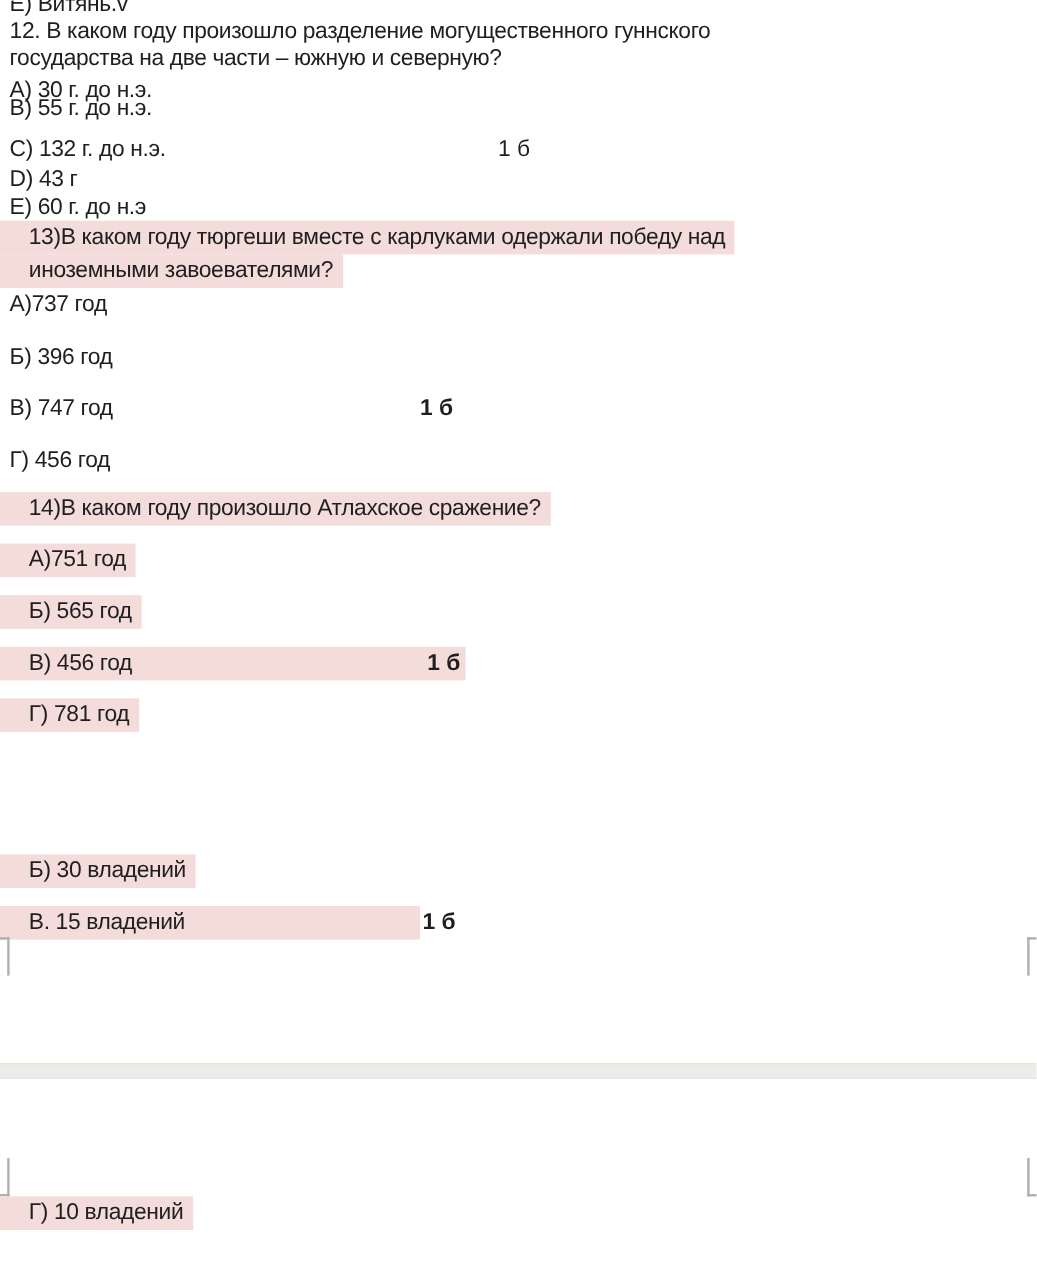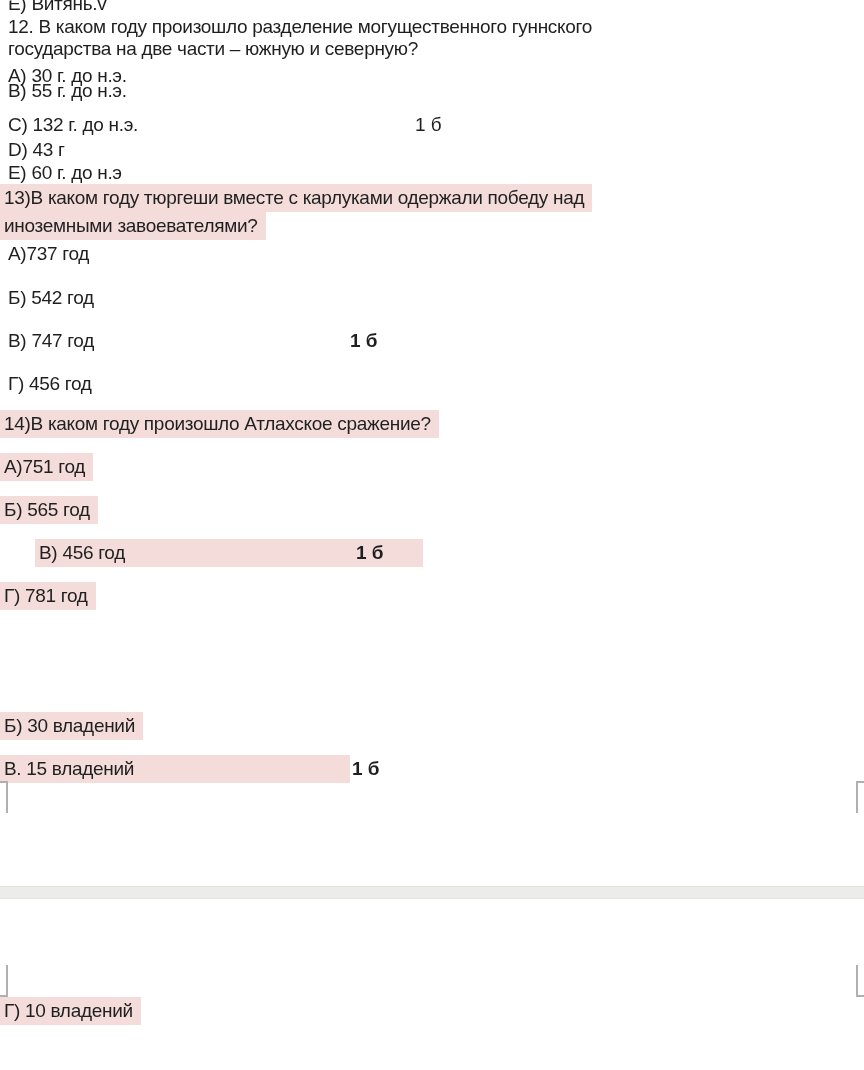--- a/index.html
+++ b/index.html
@@ -4,22 +4,22 @@
 <style>
   html,body{margin:0;padding:0;}
   body{
     width:864px;height:1070px;overflow:hidden;background:#ffffff;
     font-family:"Liberation Sans","DejaVu Sans",sans-serif;color:#1f1f1f;
   }
   .canvas{position:relative;width:864px;height:1070px;overflow:hidden;background:#ffffff;border-radius:14px;}
   .line{position:absolute;left:0;white-space:nowrap;font-size:19px;line-height:21px;letter-spacing:-0.3px;}
   .b{font-weight:normal;}
   .pad{padding-left:8px;}
-  .bar{display:inline-block;background:#f3dcda;padding:3px 8px 4px 4px;box-sizing:border-box;}
-  .w388{min-width:388px;margin-left:35px;}
+  .bar{display:inline-block;background:#f3dcda;padding:3px 8px 4px 24px;box-sizing:border-box;}
+  .w388{min-width:388px;}
   .w350{min-width:350px;}
   .pts{position:absolute;top:0;font-size:19px;letter-spacing:0;text-align:right;}
   .hl .pts{top:3px;}
   .ptsb{font-weight:bold;}
   .mark{position:absolute;width:6px;height:30px;border:0 solid #b0b0af;}
   .m1l{left:0;top:781px;border-top-width:2px;border-right-width:2px;}
   .m1r{right:0;top:781px;border-top-width:2px;border-left-width:2px;}
   .m2l{left:0;top:965px;border-bottom-width:2px;border-right-width:2px;}
   .m2r{right:0;top:965px;border-bottom-width:2px;border-left-width:2px;}
   .gap{position:absolute;left:0;top:886px;width:864px;height:13px;background:#ecece9;
@@ -60,21 +60,21 @@
   <div class="line b hl" style="top:184px">
     <span class="bar">13)В каком году тюргеши вместе с карлуками одержали победу над</span>
   </div>
   <div class="line b hl" style="top:212px">
     <span class="bar">иноземными завоевателями?</span>
   </div>
   <div class="line pad" style="top:243px">
     <span>А)737 год</span>
   </div>
   <div class="line pad" style="top:287px">
-    <span>Б) 542 год</span>
+    <span>Б) 396 год</span>
   </div>
   <div class="line pad" style="top:330px">
     <span>В) 747 год</span>
     <span class="pts ptsb" style="left:350px">1 б</span>
   </div>
   <div class="line pad" style="top:373px">
     <span>Г) 456 год</span>
   </div>
 
   <div class="line b hl" style="top:410px">

